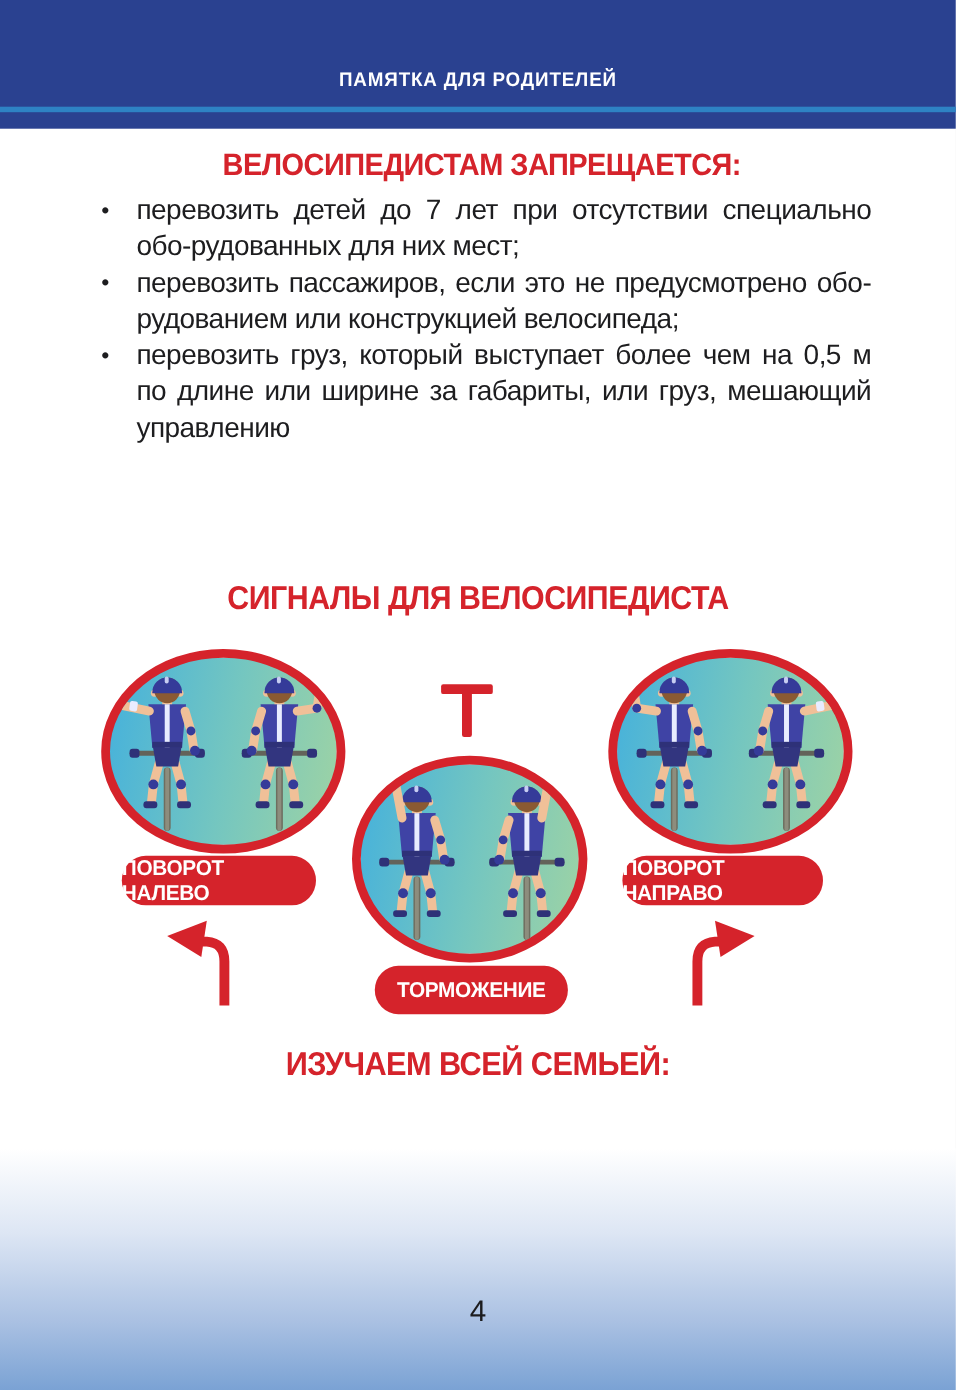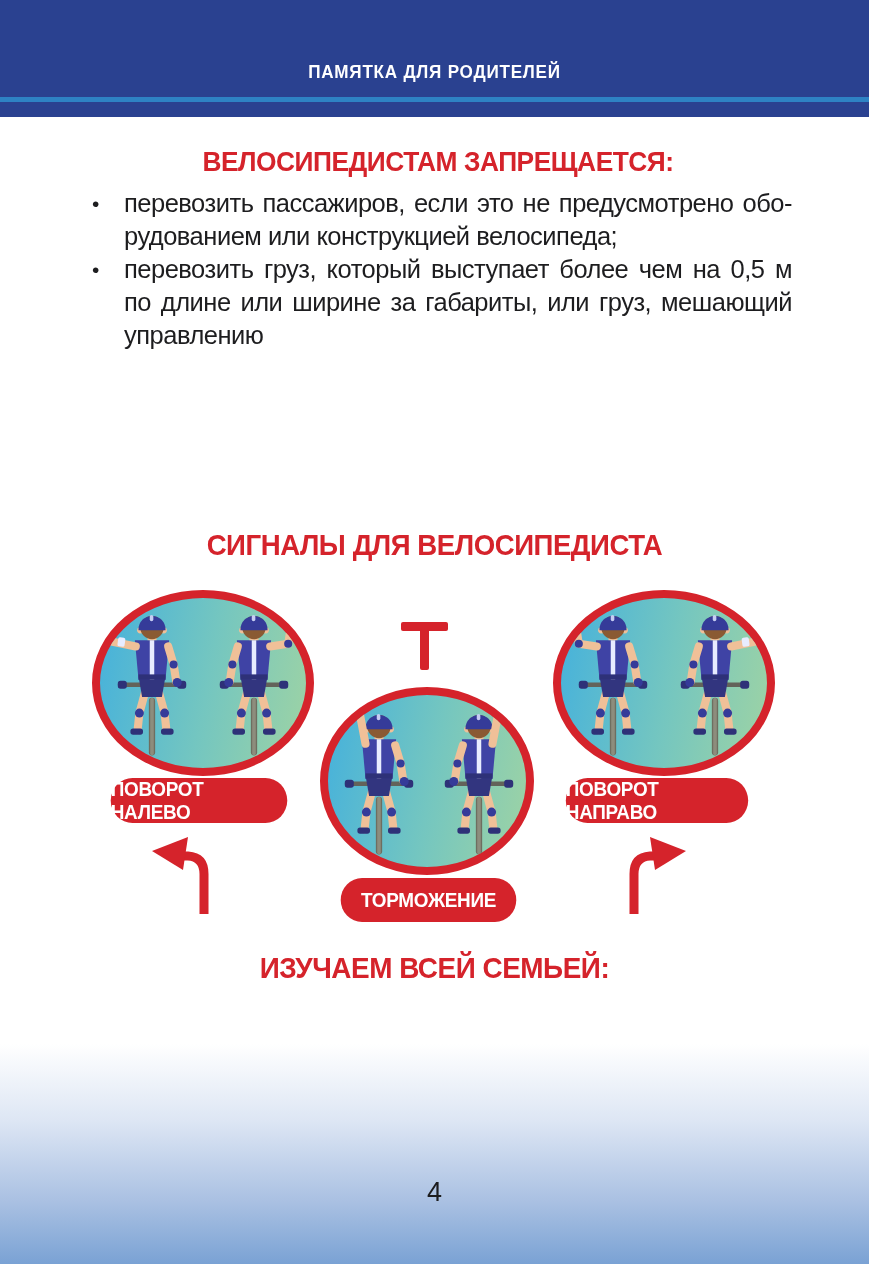--- a/index.html
+++ b/index.html
@@ -19,21 +19,21 @@
   }
   
   .header-band{position:absolute;top:0;left:0;right:0;height:117px;background:var(--header-blue);}
   .header-strip{position:absolute;top:97px;left:0;right:0;height:5px;background:var(--header-strip-blue);}
   .header-title{
     position:absolute;top:62px;left:0;width:100%;text-align:center;
     color:#ffffff;font-size:18px;font-weight:bold;letter-spacing:.8px;
     transform:scaleX(.95);
   }
   
-  .prohibitions{position:absolute;top:134px;left:84px;width:708px;margin-top:12px;}
+  .prohibitions{position:absolute;top:134px;left:84px;width:708px;}
   .red-heading{
     color:var(--accent-red);font-weight:bold;text-align:center;
     letter-spacing:-.5px;
   }
   .prohibitions-heading{font-size:28px;margin-bottom:9px;transform:scaleX(.94);}
   .prohibitions-list{list-style:none;font-size:25.5px;line-height:33px;letter-spacing:-.5px;text-align:justify;}
   .prohibitions-list li{position:relative;padding-left:40px;}
   .prohibitions-list li::before{content:"\2022";position:absolute;left:8px;font-size:21px;}
   
   .signals-heading{position:absolute;top:528px;left:0;width:100%;font-size:30px;transform:scaleX(.92);}
@@ -135,20 +135,21 @@
 <div class="page">
 
   <div class="header-band">
     <div class="header-title">ПАМЯТКА ДЛЯ РОДИТЕЛЕЙ</div>
   </div>
   <div class="header-strip"></div>
 
   <section class="prohibitions">
     <div class="red-heading prohibitions-heading">ВЕЛОСИПЕДИСТАМ ЗАПРЕЩАЕТСЯ:</div>
     <ul class="prohibitions-list">
+      <li>перевозить детей до 7 лет при отсутствии специально обо-рудованных для них мест;</li>
       <li>перевозить пассажиров, если это не предусмотрено обо-рудованием или конструкцией велосипеда;</li>
       <li>перевозить груз, который выступает более чем на 0,5 м по длине или ширине за габариты, или груз, мешающий управлению</li>
     </ul>
   </section>
 
   <div class="red-heading signals-heading">СИГНАЛЫ ДЛЯ ВЕЛОСИПЕДИСТА</div>
 
   <div class="signals">
 
     <div class="signal-circle circle-left">

